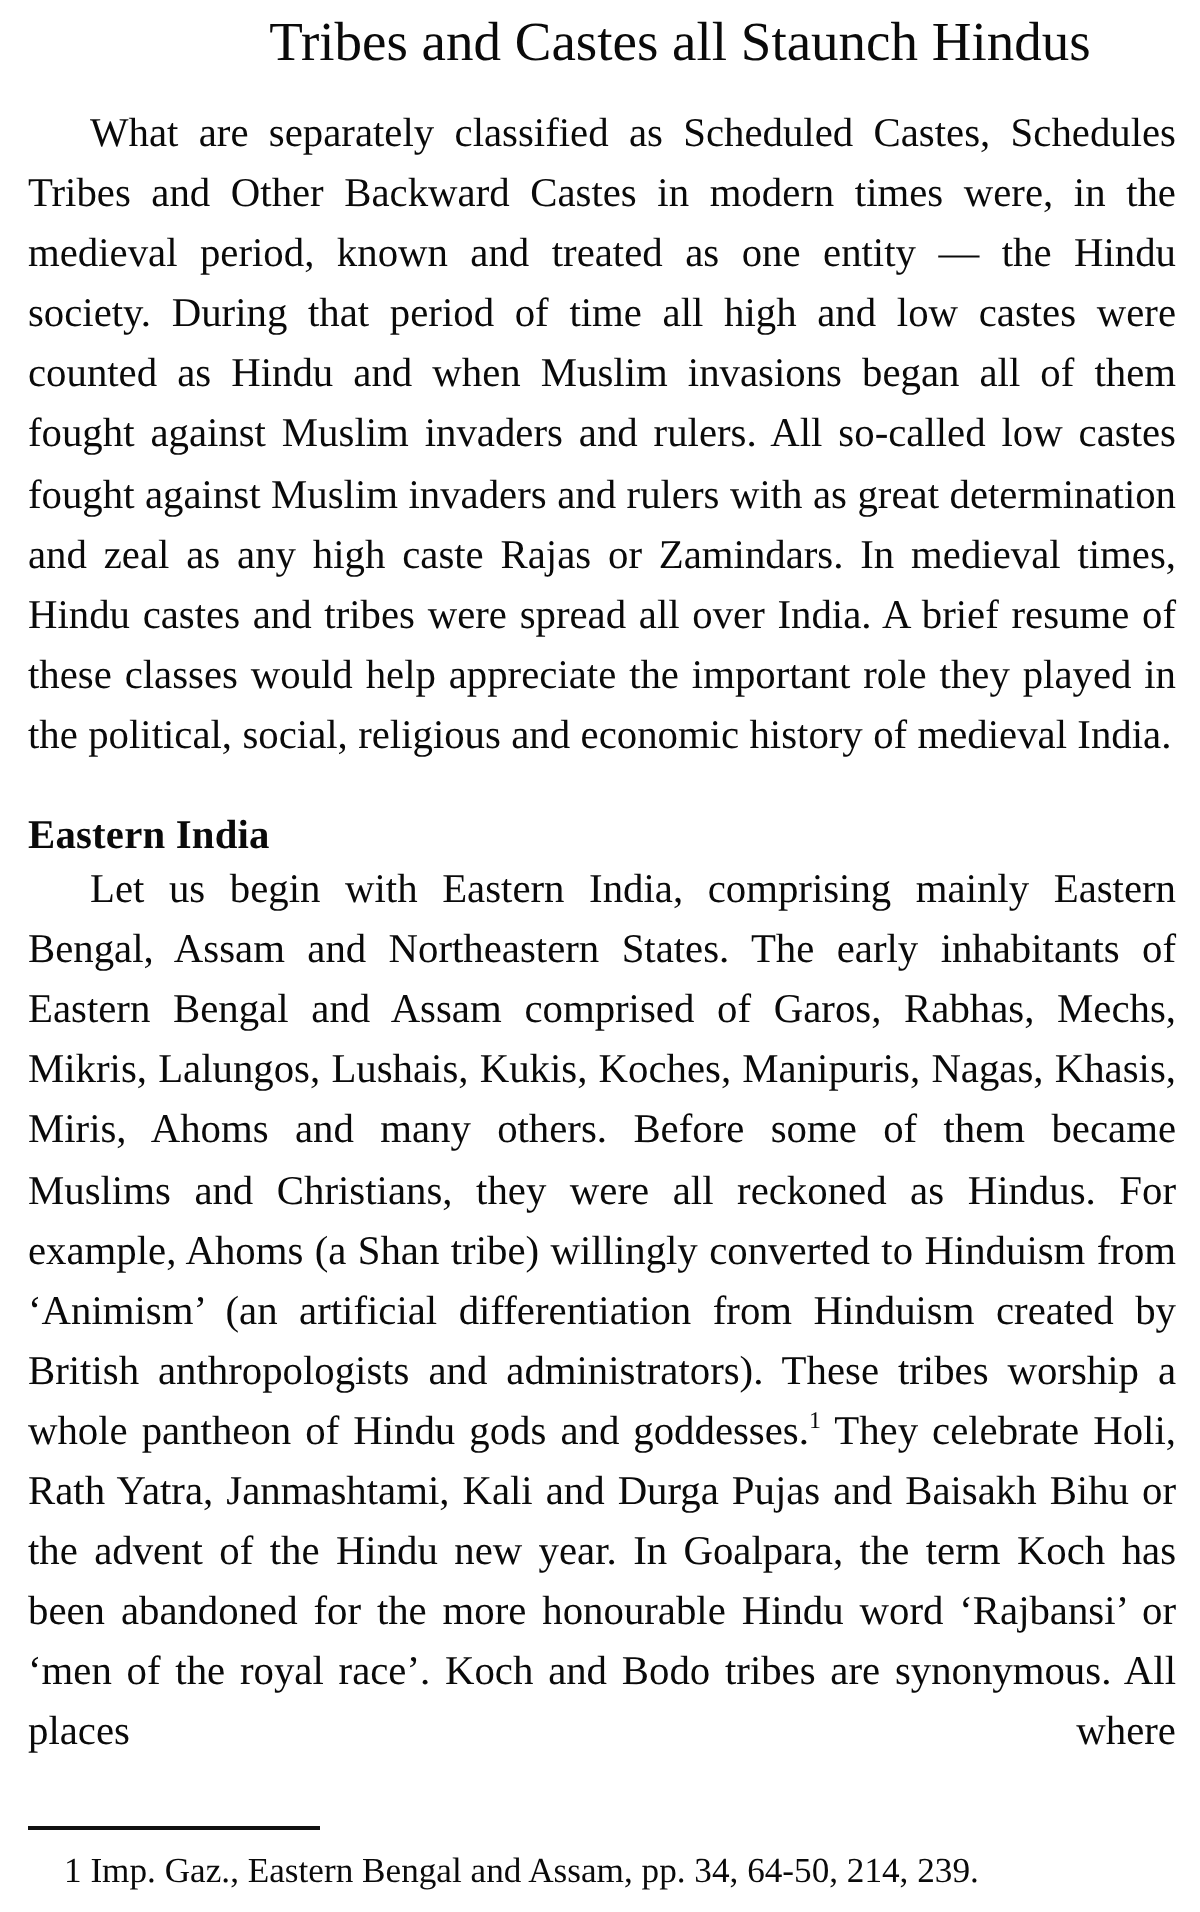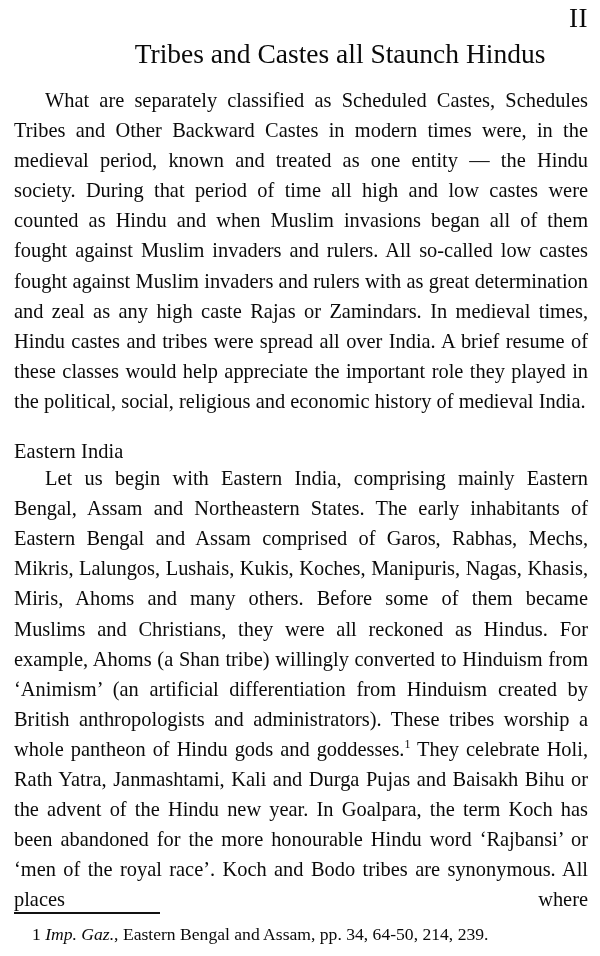--- a/index.html
+++ b/index.html
@@ -61,21 +61,21 @@
   
   p.para.continued::after {
     content: "";
     display: inline-block;
     width: 100%;
   }
 
   .section-heading {
     font-size: 20.4px;
     line-height: 24px;
-    font-weight: normal;
+    font-weight: bold;
     margin: 23px 0 0 0;
     text-indent: 0;
     letter-spacing: 0.1px;
   }
 
   sup.fn-ref {
     font-size: 12px;
     line-height: 0;
     vertical-align: super;
   }
@@ -94,29 +94,27 @@
     border-top: 2px solid #111111;
     margin: 0 0 9px 0;
   }
   .footnote-text {
     font-size: 17.6px;
     line-height: 22px;
     margin: 0;
     text-indent: 18px;
   }
   .footnote-text .ital {
-    font-style: italic;
   }
 </style>
 </head>
 <body>
 
 <div class="page">
 
-  <div class="chapter-number">II</div>
 
   <h1 class="chapter-title">Tribes and Castes all Staunch Hindus</h1>
 
   <div class="body-block">
 
     <p class="para">What are separately classified as Scheduled Castes, Schedules Tribes and Other Backward Castes in modern times were, in the medieval period, known and treated as one entity — the Hindu society. During that period of time all high and low castes were counted as Hindu and when Muslim invasions began all of them fought against Muslim invaders and rulers. All so-called low castes fought against Muslim invaders and rulers with as great determination and zeal as any high caste Rajas or Zamindars. In medieval times, Hindu castes and tribes were spread all over India. A brief resume of these classes would help appreciate the important role they played in the political, social, religious and economic history of medieval India.</p>
 
     <h2 class="section-heading">Eastern India</h2>
 
     <p class="para continued"><span>Let us begin with Eastern India, comprising mainly Eastern Bengal, Assam and Northeastern States. The early inhabitants of Eastern Bengal and Assam comprised of Garos, Rabhas, Mechs, Mikris, Lalungos, Lushais, Kukis, Koches, Manipuris, Nagas, Khasis, Miris, Ahoms and many others. Before some of them became Muslims and Christians, they were all reckoned as Hindus. For example, Ahoms (a Shan tribe) willingly converted to Hinduism from ‘Animism’ (an artificial differentiation from Hinduism created by British anthropologists and administrators). These tribes worship a whole pantheon of Hindu gods and goddesses.</span><sup class="fn-ref">1</sup><span> They celebrate Holi, Rath Yatra, Janmashtami, Kali and Durga Pujas and Baisakh Bihu or the advent of the Hindu new year. In Goalpara, the term Koch has been abandoned for the more honourable Hindu word ‘Rajbansi’ or ‘men of the royal race’. Koch and Bodo tribes are synonymous. All places where</span></p>

